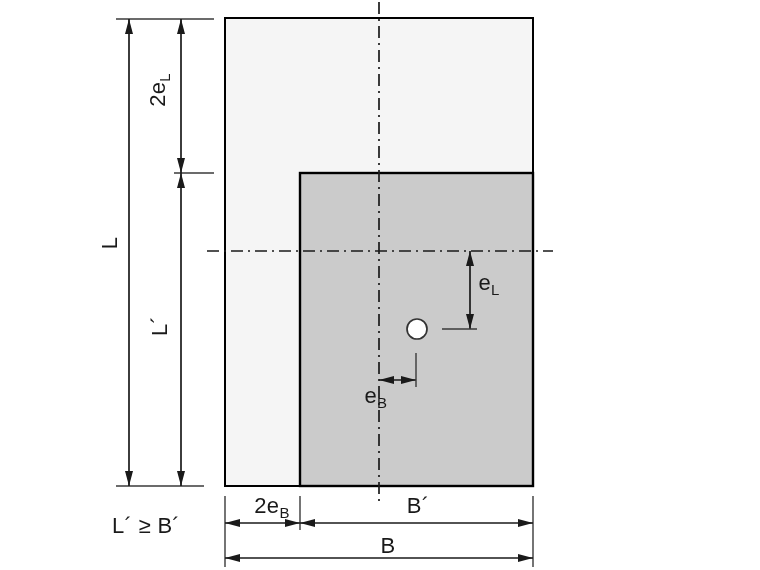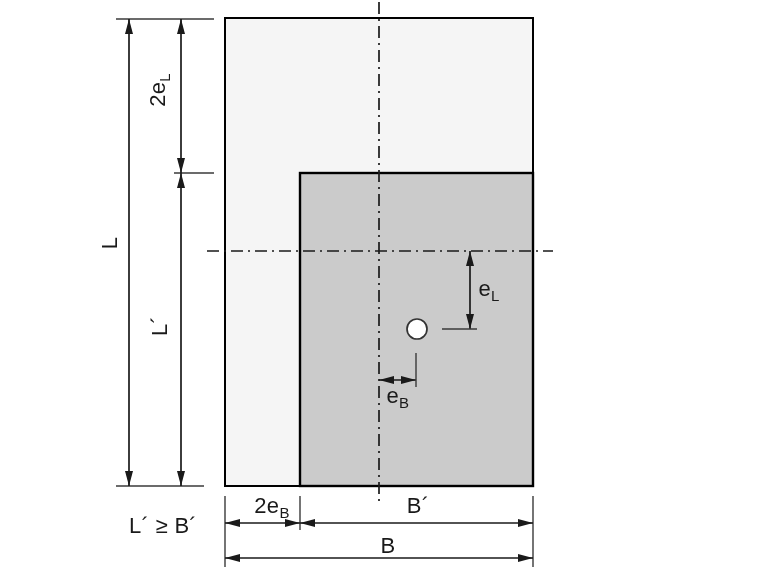--- a/index.html
+++ b/index.html
@@ -98,25 +98,25 @@
 
     <circle cx="417" cy="329" r="10" stroke="#333333" stroke-width="1.7" fill="#ffffff"></circle>
   </svg>
 
   <div class="lbl rot" style="left:110px; top:243px">L</div>
 
   <div class="lbl rot" style="left:159px; top:90px"><span>2e</span><span class="sub">L</span></div>
 
   <div class="lbl rot" style="left:160px; top:326px">L´</div>
 
-  <div class="lbl" style="left:489px; top:290px"><span>e</span><span class="sub">L</span></div>
+  <div class="lbl" style="left:489px; top:284px"><span>e</span><span class="sub">L</span></div>
 
-  <div class="lbl" style="left:398px; top:397px"><span>e</span><span class="sub">B</span></div>
+  <div class="lbl" style="left:376px; top:397px"><span>e</span><span class="sub">B</span></div>
 
   <div class="lbl" style="left:272px; top:507px"><span>2e</span><span class="sub">B</span></div>
 
   <div class="lbl" style="left:418px; top:506px">B´</div>
 
   <div class="lbl" style="left:388px; top:546px">B</div>
 
-  <div class="lbl" style="left:163px; top:526px">L´ ≥ B´</div>
+  <div class="lbl" style="left:146px; top:526px">L´ ≥ B´</div>
 
 </div>
 
 </body></html>

